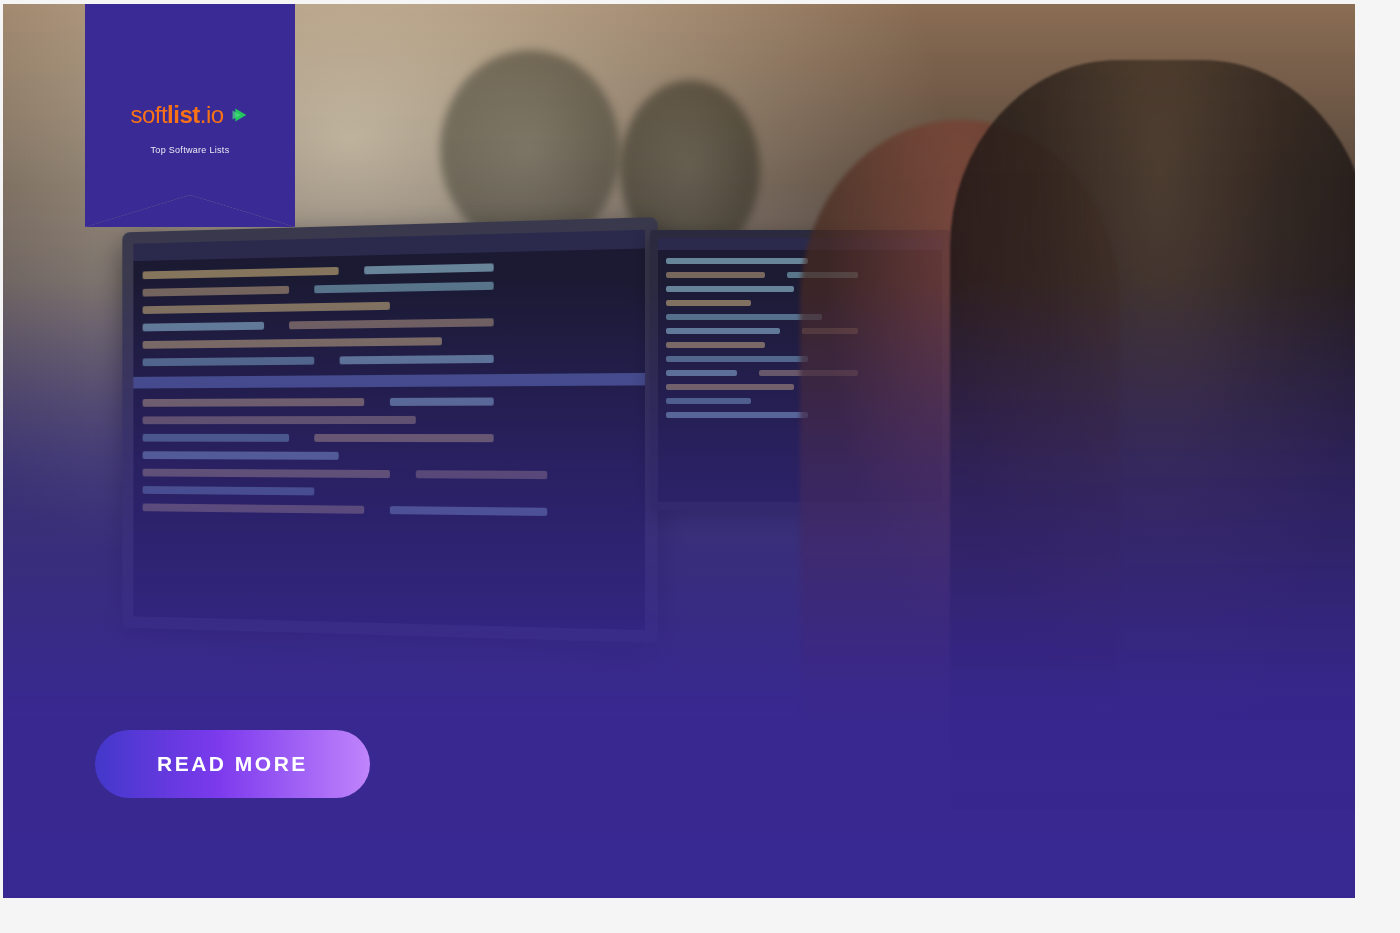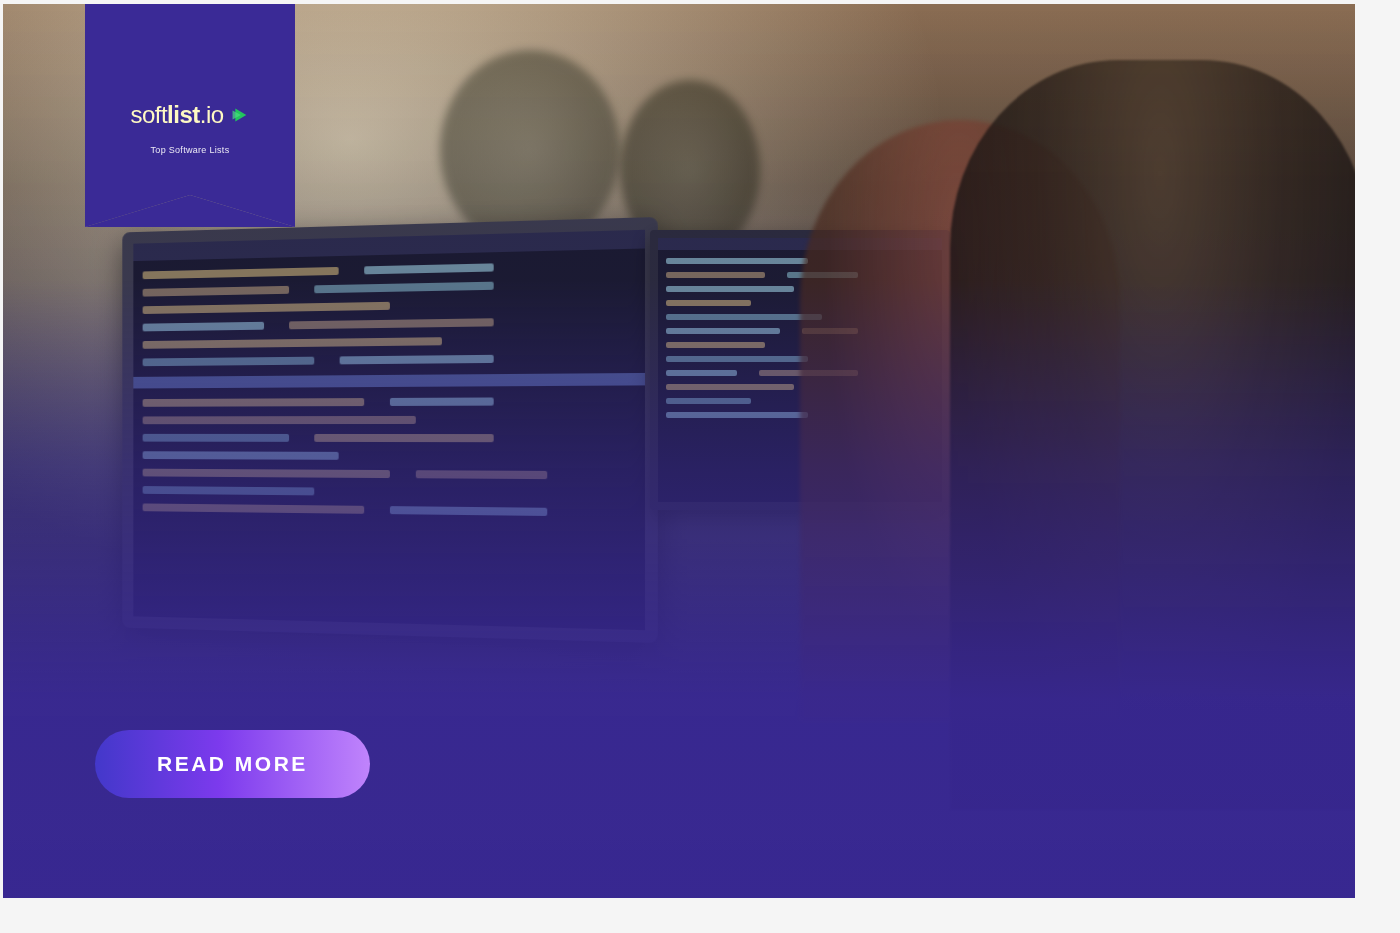--- a/index.html
+++ b/index.html
@@ -186,21 +186,21 @@
     .logo-row {
       display: flex;
       align-items: center;
       gap: 4px;
     }
 
     .logo-text {
       font-size: 24px;
       font-weight: 400;
       letter-spacing: -0.5px;
-      color: #fef9c3;
+      color: #f97316;
     }
 
     .logo-text .bold {
       font-weight: 700;
     }
 
     .logo-icon {
       display: inline-flex;
       align-items: center;
     }

